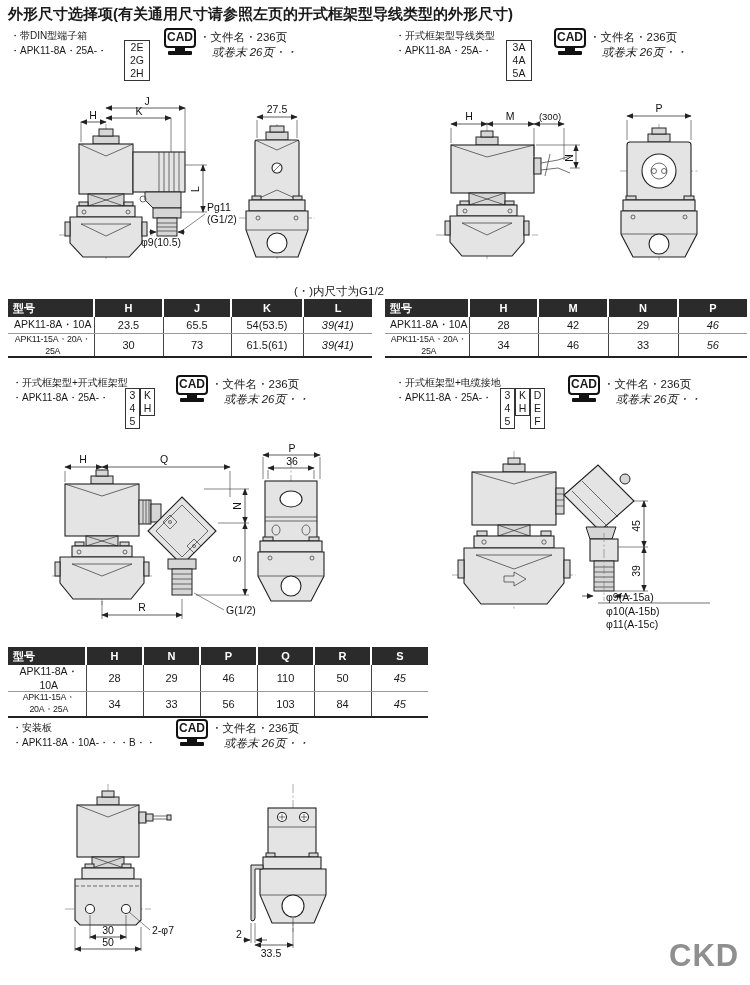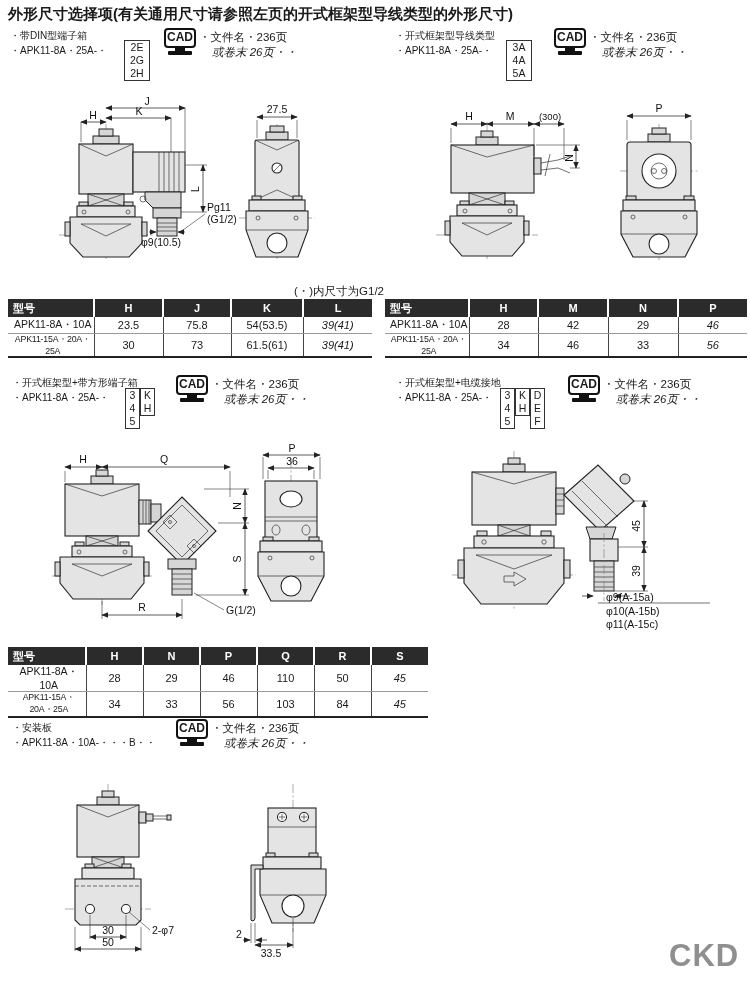--- a/index.html
+++ b/index.html
@@ -235,21 +235,21 @@
       <tr>
     <th class="th-model">型号</th>
     <th>H</th>
     <th>J</th>
     <th>K</th>
     <th>L</th>
   </tr>
   <tr>
     <td class="model">APK11-8A・10A</td>
     <td>23.5</td>
-    <td>75.8</td>
+    <td>65.5</td>
     <td>54(53.5)</td>
     <td>39(41)</td>
   </tr>
   <tr>
     <td class="model sm">APK11-15A・20A・25A</td>
     <td>30</td>
     <td>73</td>
     <td>61.5(61)</td>
     <td>39(41)</td>
   </tr>
@@ -282,21 +282,21 @@
   <tr>
     <td class="model sm">APK11-15A・20A・25A</td>
     <td>34</td>
     <td>46</td>
     <td>33</td>
     <td>56</td>
   </tr>
 </tbody>
   </table>
 
-<div class="abs sec-line" style="left:12px;top:375px">・开式框架型+带方形端子箱</div>
+<div class="abs sec-line" style="left:12px;top:375px">・开式框架型+开式框架型</div>
 <div class="abs sec-line" style="left:12px;top:390px">・APK11-8A・25A-・</div>
 <div class="abs obox" style="left:125px;top:388px">
   <div class="ob">
     <div class="oc narrow">3</div>
     <div class="oc narrow">4</div>
     <div class="oc narrow">5</div>
   </div>
   <div class="ob">
     <div class="oc narrow">K</div>
     <div class="oc narrow">H</div>

